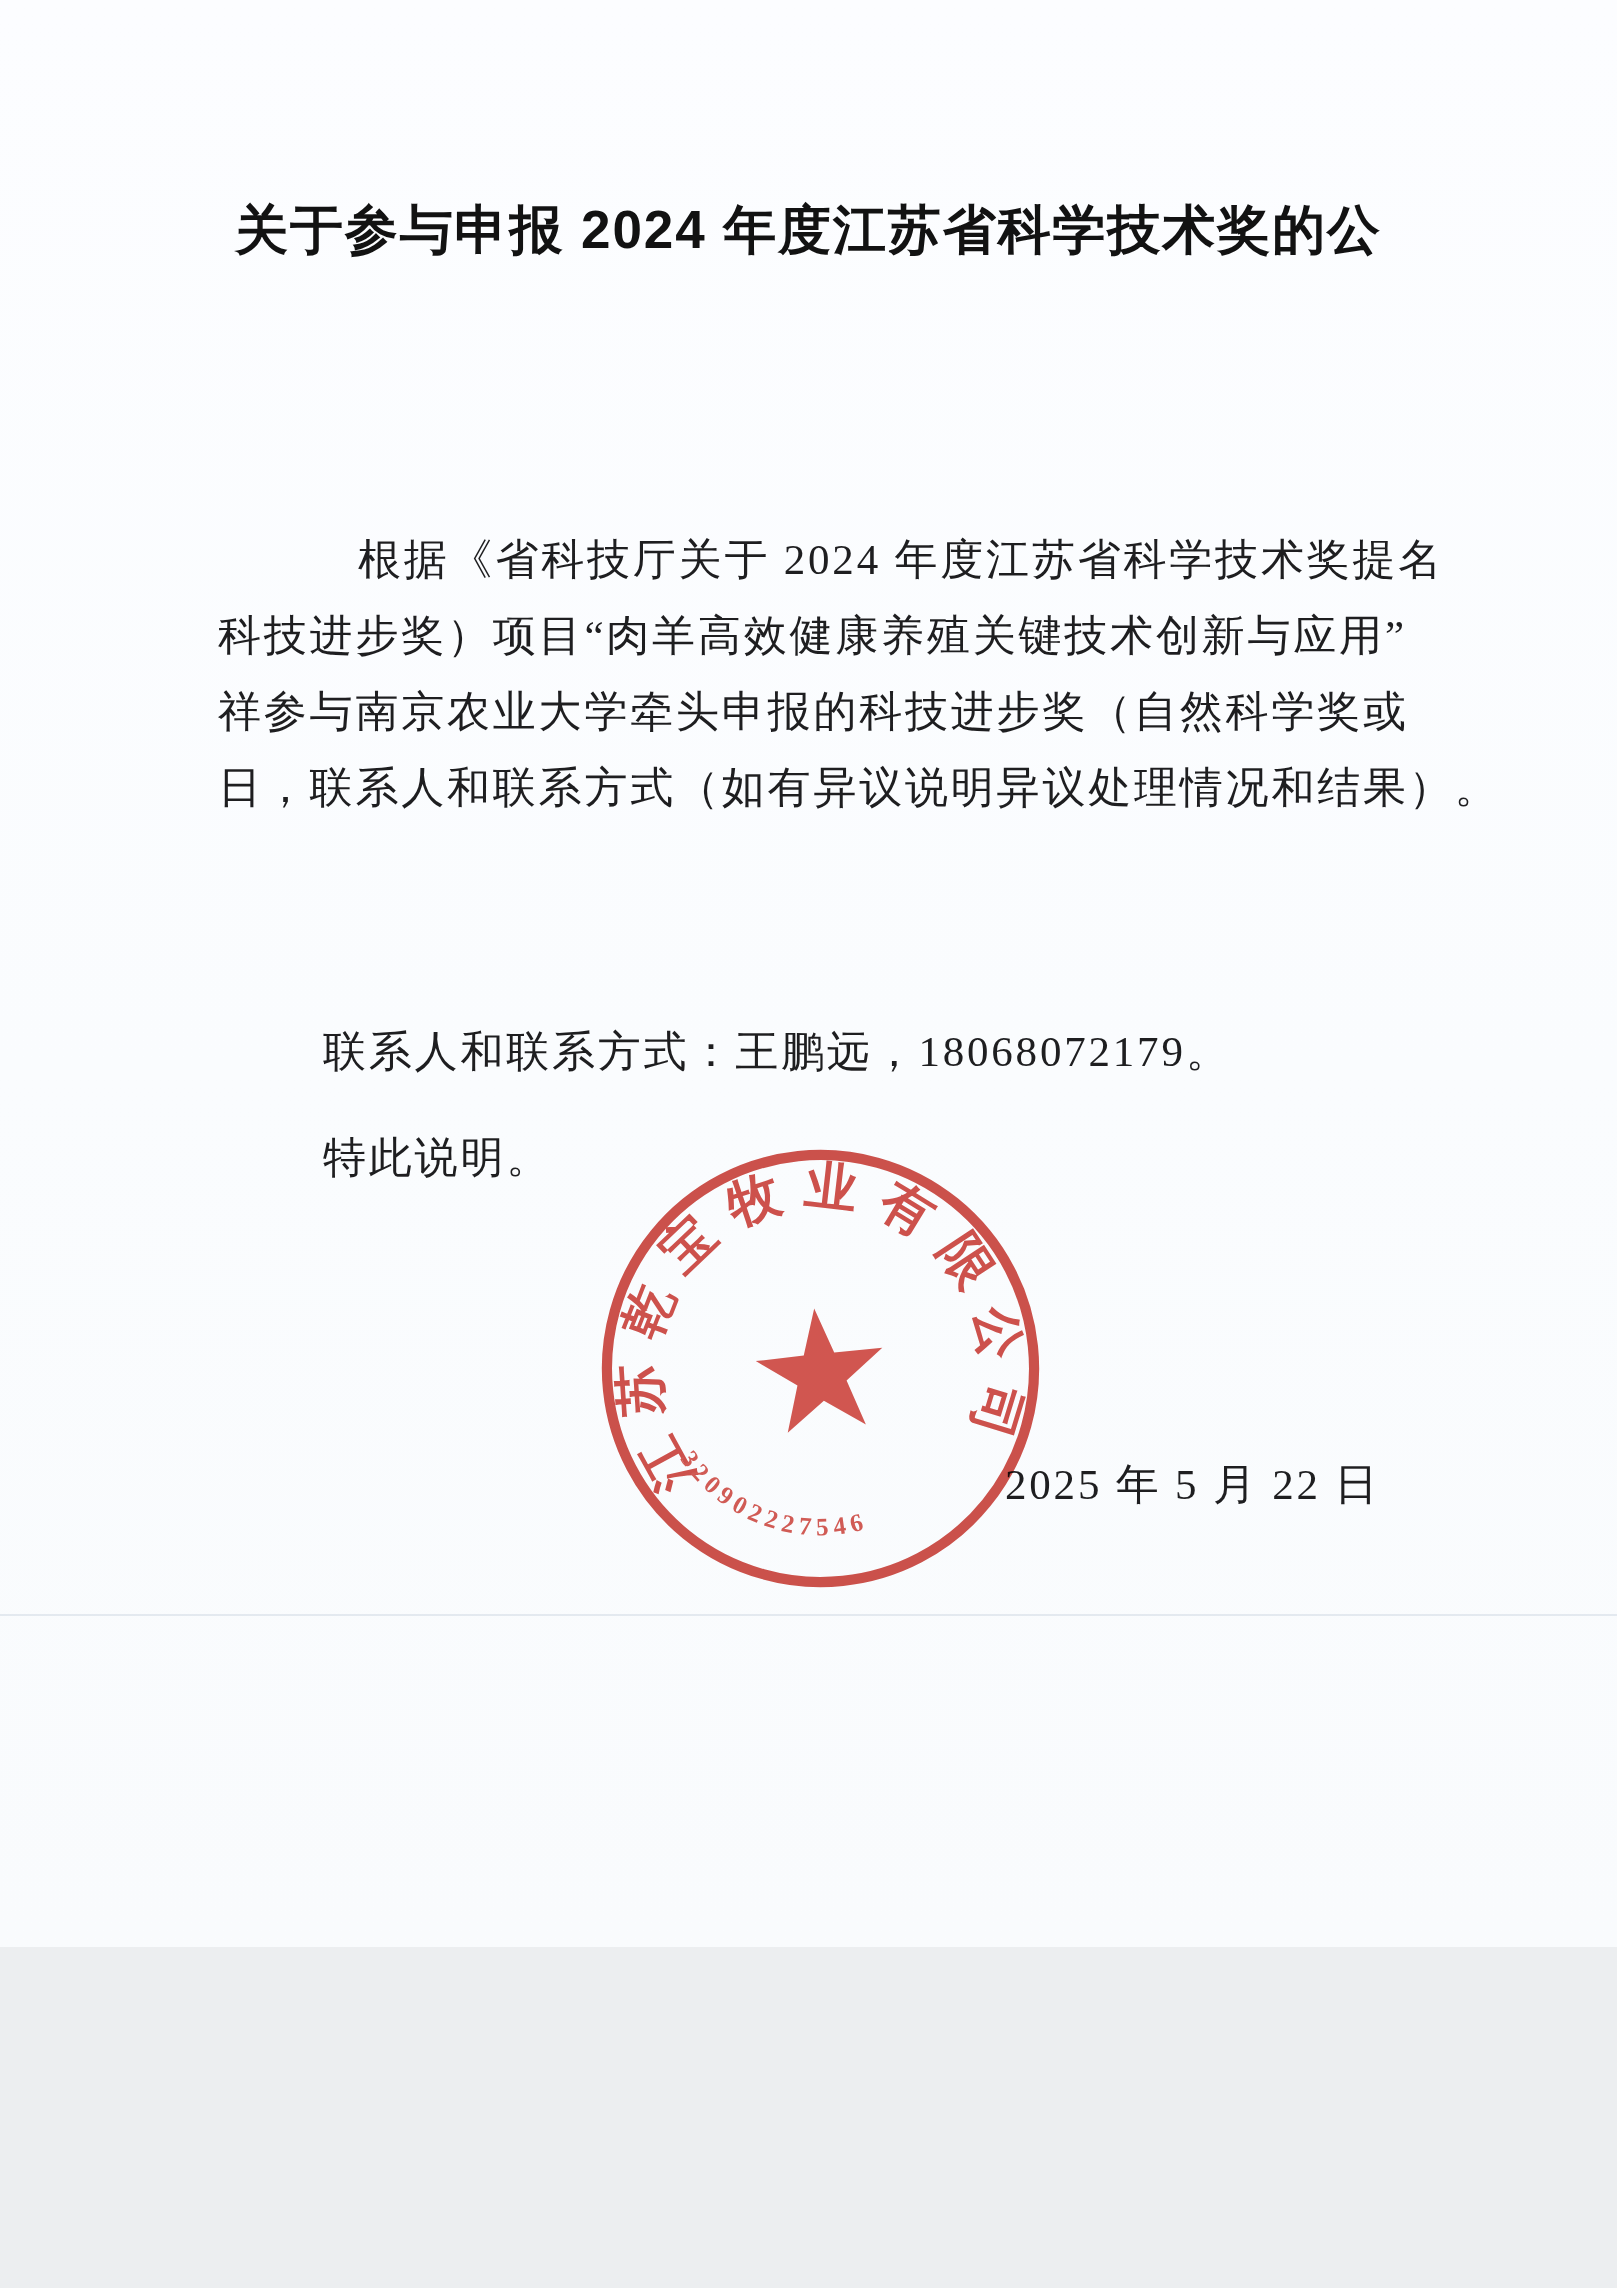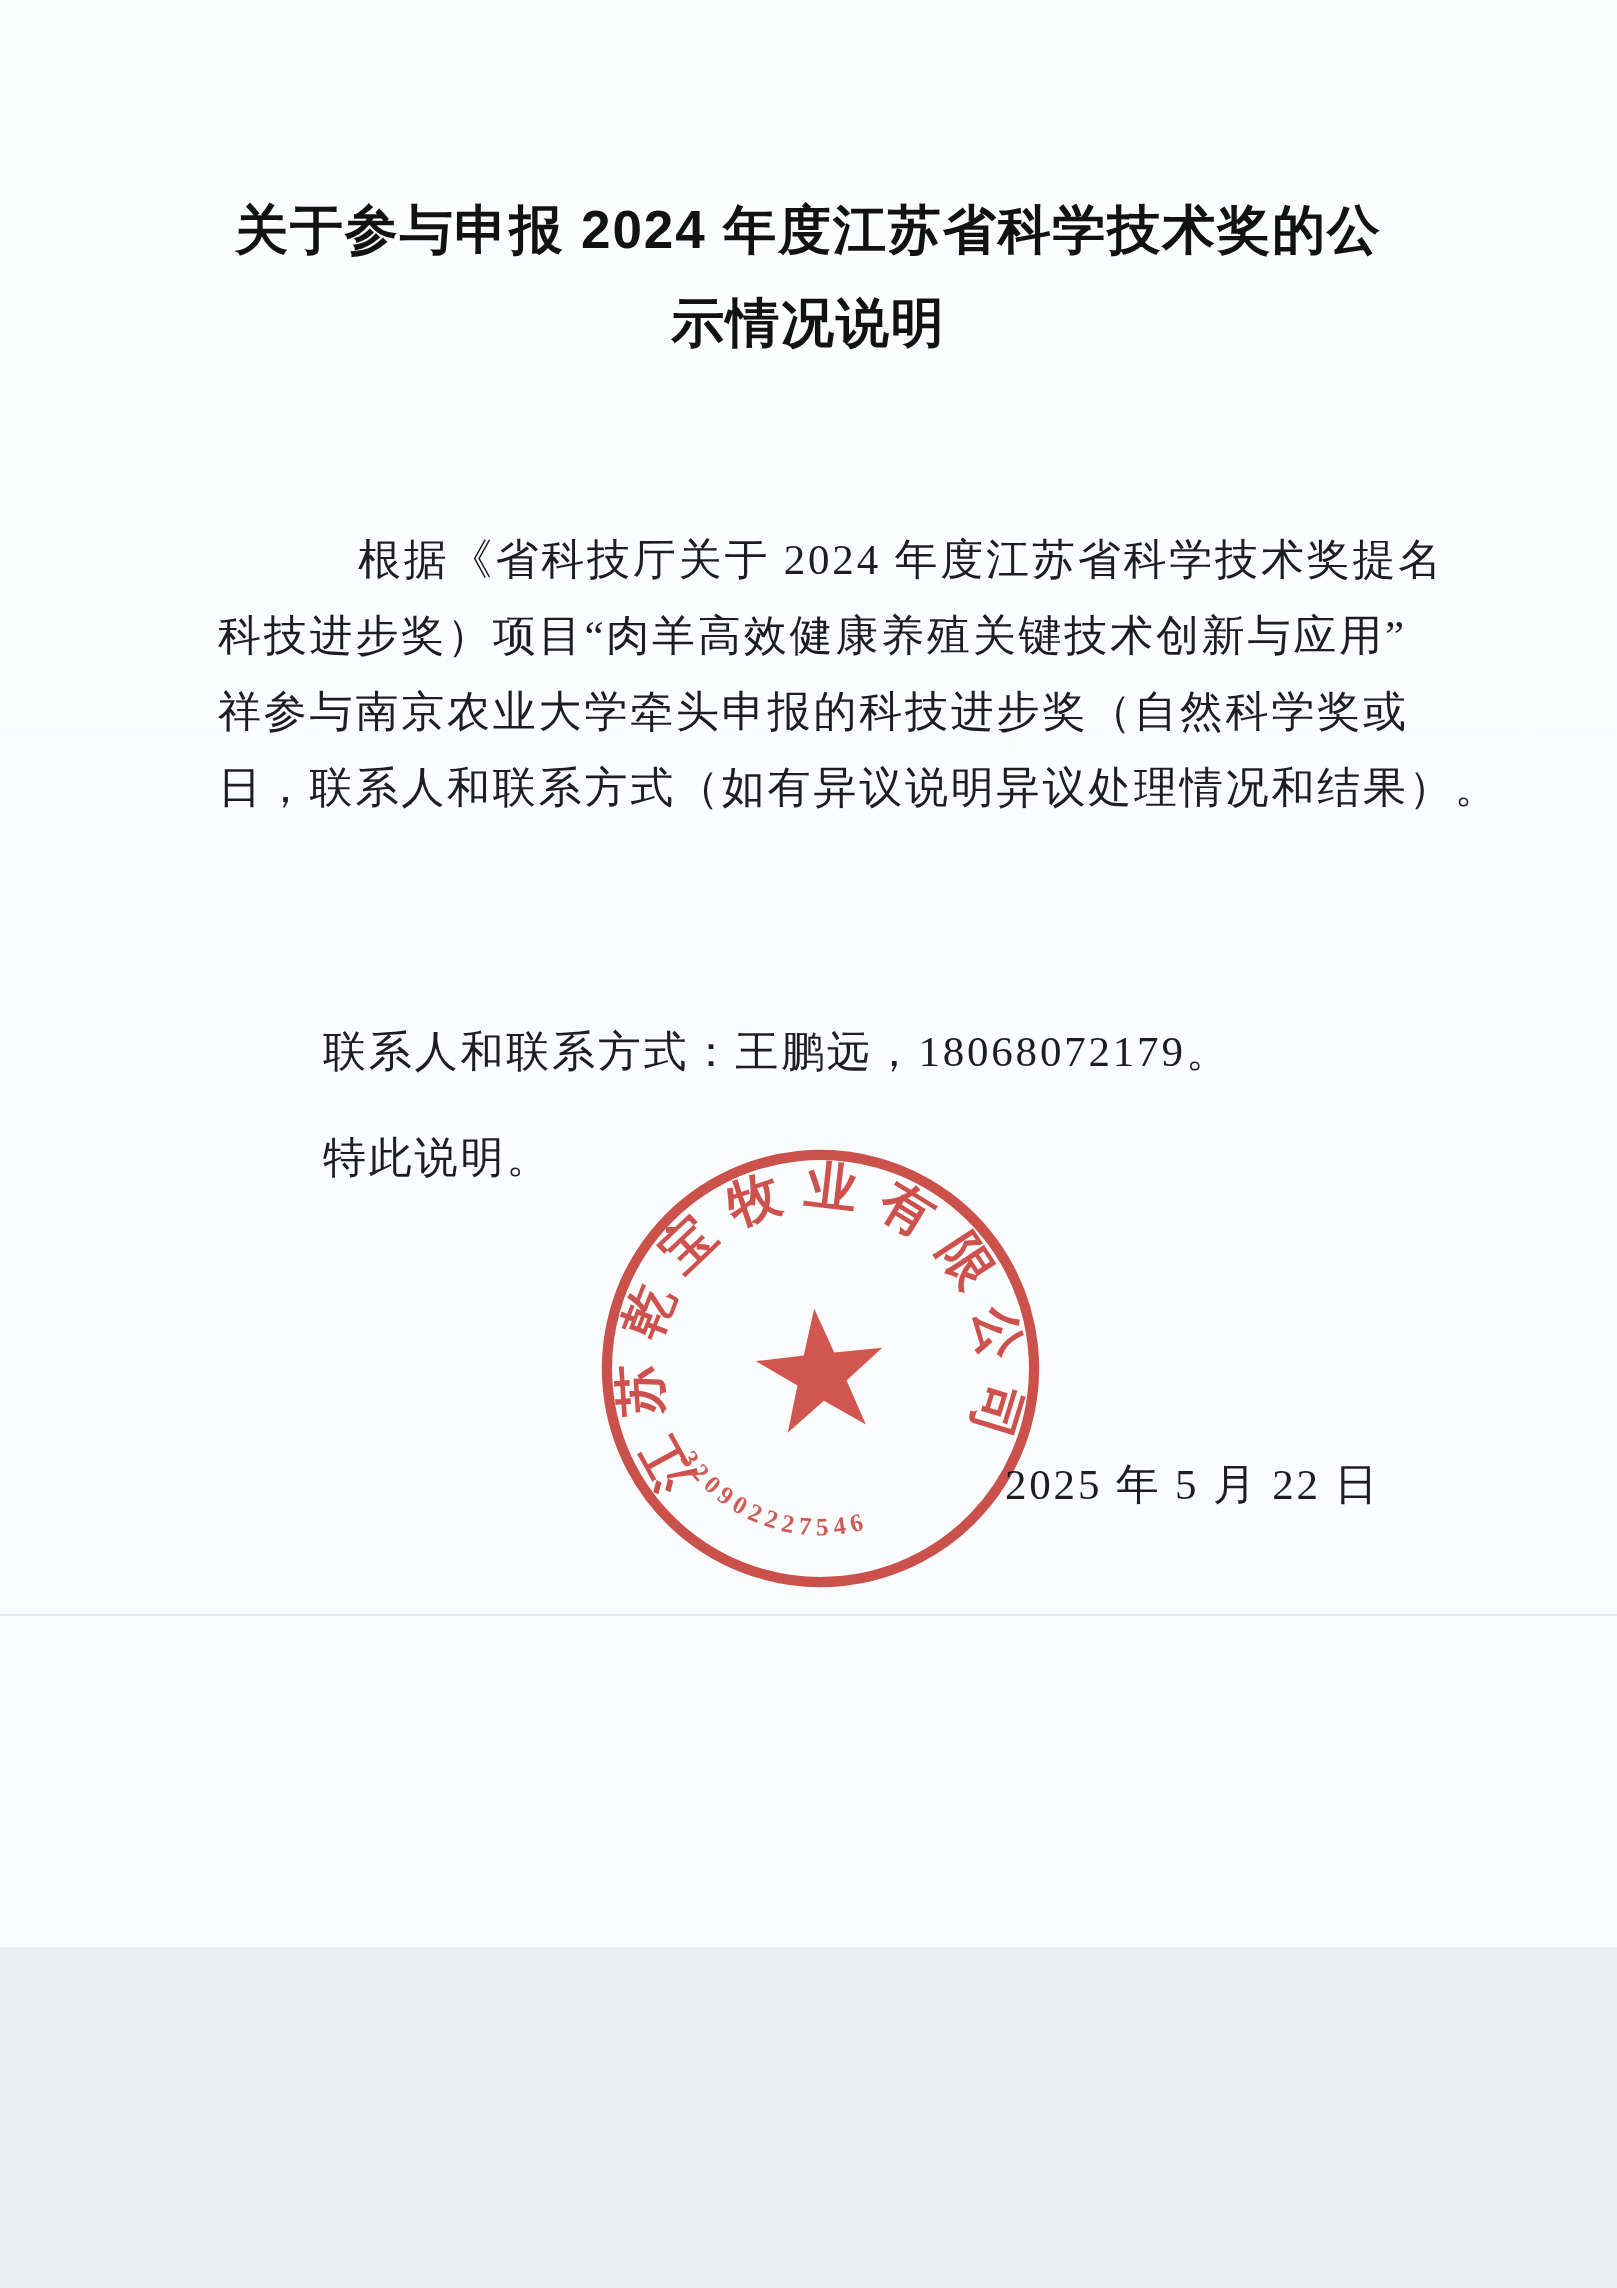--- a/index.html
+++ b/index.html
@@ -55,21 +55,20 @@
     font-weight:700;
   }
 </style>
 </head>
 <body>
 
 <div class="page">
 
   <div class="title">
     <div>关于参与申报 2024 年度江苏省科学技术奖的公</div>
-    <div>示情况说明</div>
   </div>
 
   <div class="body-block">
     <div class="bline indent">根据《省科技厅关于 2024 年度江苏省科学技术奖提名</div>
     <div class="bline">科技进步奖）项目“肉羊高效健康养殖关键技术创新与应用”</div>
     <div class="bline">祥参与南京农业大学牵头申报的科技进步奖（自然科学奖或</div>
     <div class="bline">日，联系人和联系方式（如有异议说明异议处理情况和结果）。</div>
   </div>
 
   <div id="contact-line" class="free-line">联系人和联系方式：王鹏远，18068072179。</div>

